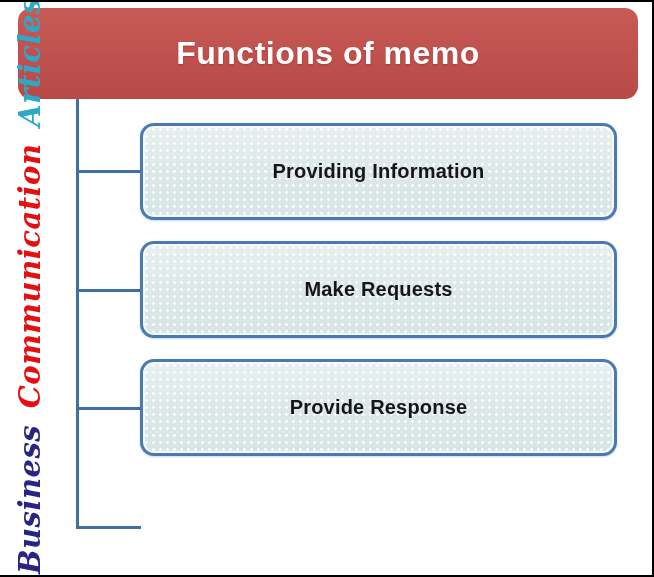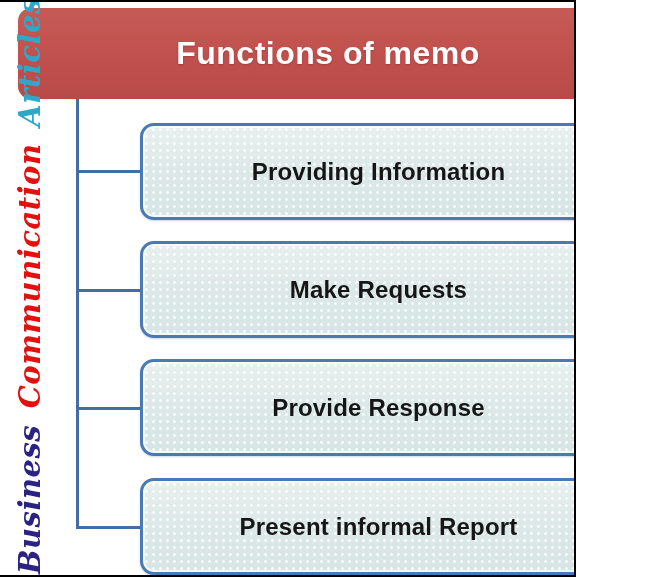--- a/index.html
+++ b/index.html
@@ -1,21 +1,21 @@
 <!DOCTYPE html>
 <html><head>
 <meta charset="utf-8">
 <style>
   * { margin: 0; padding: 0; box-sizing: border-box; }
   html, body { background: #ffffff; }
   body { font-family: "Liberation Sans", sans-serif; }
 
   .canvas {
     position: relative;
-    width: 576px;
+    width: 654px;
     height: 577px;
     background: #ffffff;
     border-top: 2px solid #000;
     border-right: 2px solid #000;
     border-bottom: 2px solid #000;
     overflow: hidden;
   }
 
   
   .title-box {
@@ -72,21 +72,21 @@
     display: flex;
     align-items: center;
     justify-content: center;
   }
   .node-1 { top: 121px; }
   .node-2 { top: 239px; }
   .node-3 { top: 357px; }
   .node-4 { top: 476px; }
   .node-label {
     color: #161616;
-    font-size: 24px;
+    font-size: 20px;
     font-weight: bold;
     letter-spacing: 0.2px;
   }
 
   
   .watermark {
     position: absolute;
     left: 13px;
     top: 572px;
     transform-origin: 0 0;
@@ -117,23 +117,20 @@
 
   <div class="node node-1">
     <span class="node-label">Providing Information</span>
   </div>
   <div class="node node-3">
     <span class="node-label">Provide Response</span>
   </div>
   <div class="node node-2">
     <span class="node-label">Make Requests</span>
   </div>
-  <div class="node node-4">
-    <span class="node-label">Present informal Report</span>
-  </div>
 
   <div class="watermark">
     <span style="color: rgb(43, 35, 131);">Business</span>
     <span style="color: rgb(227, 16, 16);">Communication</span>
     <span style="color: rgb(46, 168, 200);">Articles</span>
   </div>
 
 </div>
 
 </body></html>

